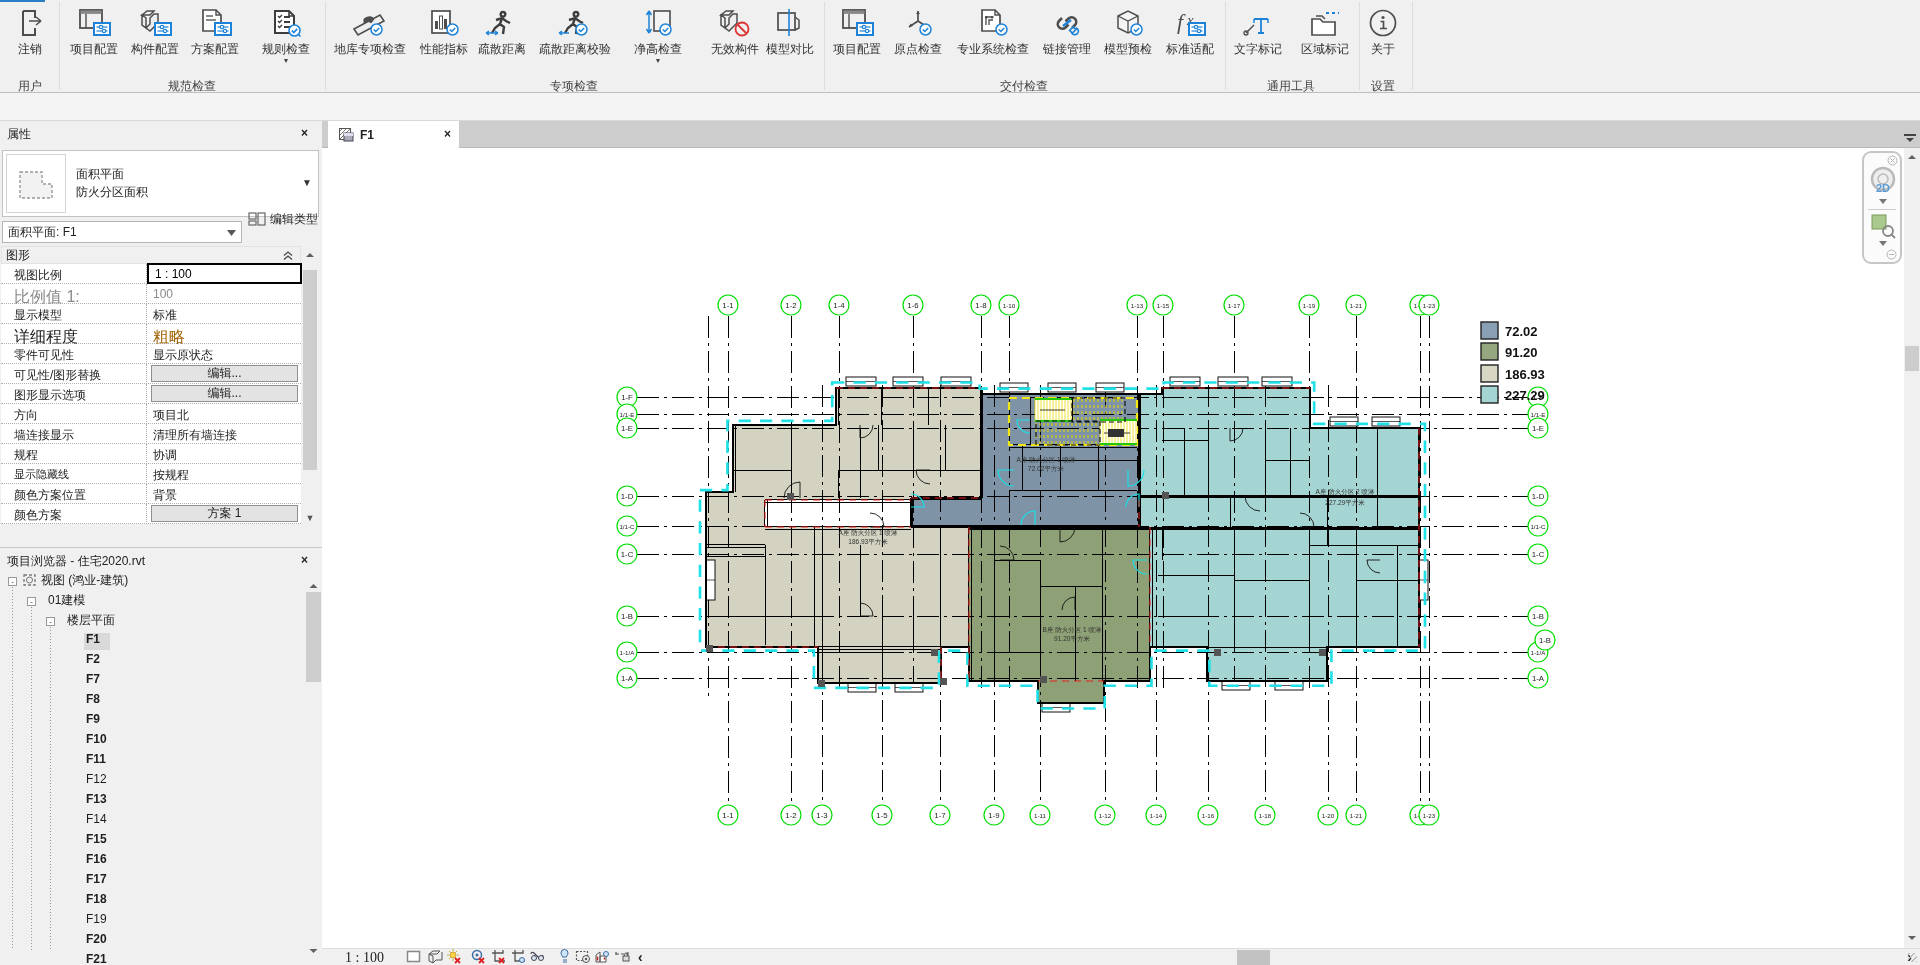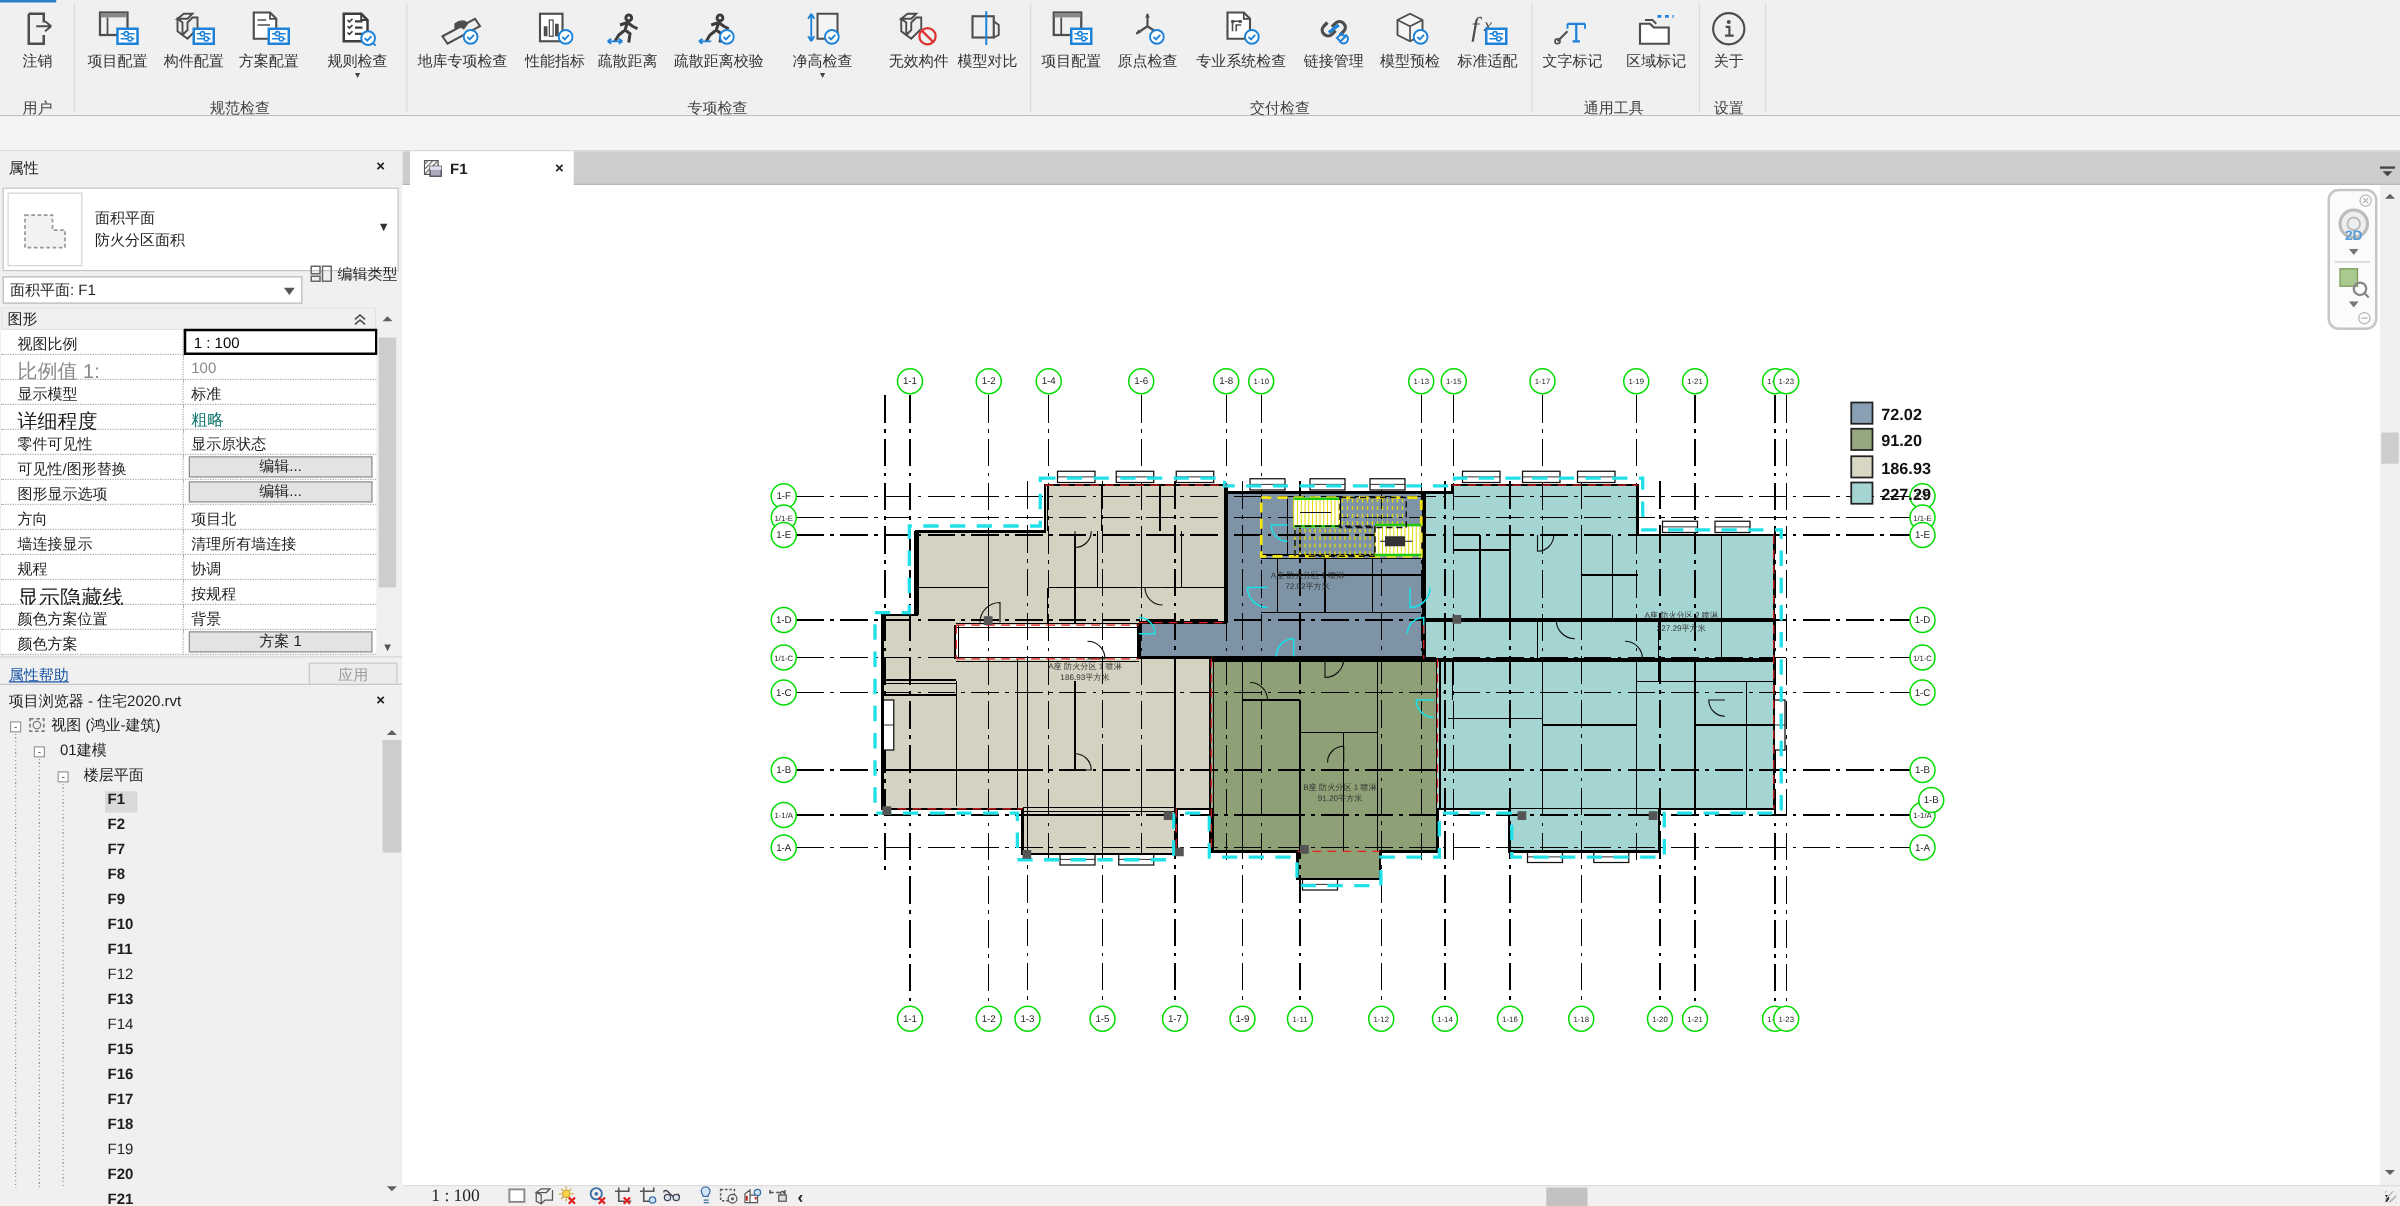--- a/index.html
+++ b/index.html
@@ -256,21 +256,21 @@
 <div style="position:absolute;left:1px;top:163px;width:300px;height:20px;border-bottom:1px dotted #b0b0b0">
       <div style="position:absolute;left:0;top:0;width:146px;height:20px;border-right:1px dotted #b0b0b0;font-size:16px;color:#8a8a8a;padding:3px 0 0 13px;overflow:hidden;white-space:nowrap">比例值 1:</div>
       <div style="position:absolute;left:152px;top:3px;font-size:12px;color:#8a8a8a">100</div>
     </div>
 <div style="position:absolute;left:1px;top:183px;width:300px;height:20px;border-bottom:1px dotted #b0b0b0">
       <div style="position:absolute;left:0;top:0;width:146px;height:20px;border-right:1px dotted #b0b0b0;font-size:12px;color:#1e1e1e;padding:3px 0 0 13px;overflow:hidden;white-space:nowrap">显示模型</div>
       <div style="position:absolute;left:152px;top:3px;font-size:12px;color:#1e1e1e">标准</div>
     </div>
 <div style="position:absolute;left:1px;top:203px;width:300px;height:20px;border-bottom:1px dotted #b0b0b0">
       <div style="position:absolute;left:0;top:0;width:146px;height:20px;border-right:1px dotted #b0b0b0;font-size:16px;color:#1e1e1e;padding:3px 0 0 13px;overflow:hidden;white-space:nowrap">详细程度</div>
-      <div style="position:absolute;left:152px;top:3px;font-size:13px;color:#0f766e">粗略</div>
+      <div style="position:absolute;left:152px;top:3px;font-size:16px;color:#a16207">粗略</div>
     </div>
 <div style="position:absolute;left:1px;top:223px;width:300px;height:20px;border-bottom:1px dotted #b0b0b0">
       <div style="position:absolute;left:0;top:0;width:146px;height:20px;border-right:1px dotted #b0b0b0;font-size:12px;color:#1e1e1e;padding:3px 0 0 13px;overflow:hidden;white-space:nowrap">零件可见性</div>
       <div style="position:absolute;left:152px;top:3px;font-size:12px;color:#1e1e1e">显示原状态</div>
     </div>
 <div style="position:absolute;left:1px;top:243px;width:300px;height:20px;border-bottom:1px dotted #b0b0b0">
       <div style="position:absolute;left:0;top:0;width:146px;height:20px;border-right:1px dotted #b0b0b0;font-size:12px;color:#1e1e1e;padding:3px 0 0 13px;overflow:hidden;white-space:nowrap">可见性/图形替换</div>
       <div style="position:absolute;left:150px;top:1px;width:147px;height:17px;background:#e3e3e3;border:1px solid #909090;font-size:12px;text-align:center;line-height:15px;color:#1e1e1e">编辑...</div>
     </div>
 <div style="position:absolute;left:1px;top:263px;width:300px;height:20px;border-bottom:1px dotted #b0b0b0">
@@ -283,41 +283,37 @@
     </div>
 <div style="position:absolute;left:1px;top:303px;width:300px;height:20px;border-bottom:1px dotted #b0b0b0">
       <div style="position:absolute;left:0;top:0;width:146px;height:20px;border-right:1px dotted #b0b0b0;font-size:12px;color:#1e1e1e;padding:3px 0 0 13px;overflow:hidden;white-space:nowrap">墙连接显示</div>
       <div style="position:absolute;left:152px;top:3px;font-size:12px;color:#1e1e1e">清理所有墙连接</div>
     </div>
 <div style="position:absolute;left:1px;top:323px;width:300px;height:20px;border-bottom:1px dotted #b0b0b0">
       <div style="position:absolute;left:0;top:0;width:146px;height:20px;border-right:1px dotted #b0b0b0;font-size:12px;color:#1e1e1e;padding:3px 0 0 13px;overflow:hidden;white-space:nowrap">规程</div>
       <div style="position:absolute;left:152px;top:3px;font-size:12px;color:#1e1e1e">协调</div>
     </div>
 <div style="position:absolute;left:1px;top:343px;width:300px;height:20px;border-bottom:1px dotted #b0b0b0">
-      <div style="position:absolute;left:0;top:0;width:146px;height:20px;border-right:1px dotted #b0b0b0;font-size:17px;color:#1e1e1e;padding:3px 0 0 13px;overflow:hidden;white-space:nowrap">显示隐藏线</div>
+      <div style="position:absolute;left:0;top:0;width:146px;height:20px;border-right:1px dotted #b0b0b0;font-size:11px;color:#1e1e1e;padding:3px 0 0 13px;overflow:hidden;white-space:nowrap">显示隐藏线</div>
       <div style="position:absolute;left:152px;top:3px;font-size:12px;color:#1e1e1e">按规程</div>
     </div>
 <div style="position:absolute;left:1px;top:363px;width:300px;height:20px;border-bottom:1px dotted #b0b0b0">
       <div style="position:absolute;left:0;top:0;width:146px;height:20px;border-right:1px dotted #b0b0b0;font-size:12px;color:#1e1e1e;padding:3px 0 0 13px;overflow:hidden;white-space:nowrap">颜色方案位置</div>
       <div style="position:absolute;left:152px;top:3px;font-size:12px;color:#1e1e1e">背景</div>
     </div>
 <div style="position:absolute;left:1px;top:383px;width:300px;height:20px;border-bottom:1px dotted #b0b0b0">
       <div style="position:absolute;left:0;top:0;width:146px;height:20px;border-right:1px dotted #b0b0b0;font-size:12px;color:#1e1e1e;padding:3px 0 0 13px;overflow:hidden;white-space:nowrap">颜色方案</div>
       <div style="position:absolute;left:150px;top:1px;width:147px;height:17px;background:#e3e3e3;border:1px solid #909090;font-size:12px;text-align:center;line-height:15px;color:#1e1e1e">方案 1</div>
     </div>
 <div style="position:absolute;left:302px;top:125px;width:16px;height:278px;background:#f0f0f0">
       <svg width="16" height="16" style="position:absolute;left:0;top:2px">
         <path d="M4 9l4-4 4 4z" fill="#606060"></path>
       </svg>
       <div style="position:absolute;left:1px;top:24px;width:14px;height:200px;background:#cdcdcd"></div>
       <div style="position:absolute;left:0;bottom:1px;width:16px;text-align:center;font-size:9px;color:#555">▼</div>
-    </div>
-<div style="position:absolute;left:0;top:404px;width:322px;height:27px;border-top:1px solid #d5d5d5">
-<a style="position:absolute;left:7px;top:6px;font-size:12px;color:#1855a5;text-decoration:underline">属性帮助</a>
-<div style="position:absolute;left:247px;top:4px;width:71px;height:20px;background:#ececec;border:1px solid #c9c9c9;font-size:12px;color:#9a9a9a;text-align:center;line-height:18px">应用</div>
     </div>
 <div style="position:absolute;left:0;top:426px;width:322px;height:418px;background:#f0f0f0;border-top:1px solid #c8c8c8">
 <div class="phead" style="position:absolute;left:0;top:0;width:318px">项目浏览器 - 住宅2020.rvt<span class="px">×</span></div>
 <div style="position:absolute;left:0;top:22px;width:305px;height:396px;overflow:hidden;font-size:12px;color:#1e1e1e">
 <div style="position:absolute;left:12px;top:14px;width:1px;height:366px;background-image:repeating-linear-gradient(to bottom,#999 0 1px,transparent 1px 3px)"></div>
 <div style="position:absolute;left:31px;top:34px;width:1px;height:346px;background-image:repeating-linear-gradient(to bottom,#999 0 1px,transparent 1px 3px)"></div>
 <div style="position:absolute;left:50px;top:54px;width:1px;height:326px;background-image:repeating-linear-gradient(to bottom,#999 0 1px,transparent 1px 3px)"></div>
 <div style="position:absolute;left:8px;top:7px;width:9px;height:9px;background:#fff;border:1px solid #999;font-size:8px;line-height:7px;text-align:center;color:#333">-</div>
         <svg width="16" height="14" style="position:absolute;left:22px;top:3px">
           <rect x="2" y="2" width="11" height="10" fill="none" stroke="#777" stroke-width="1.3" stroke-dasharray="3 2"></rect>

